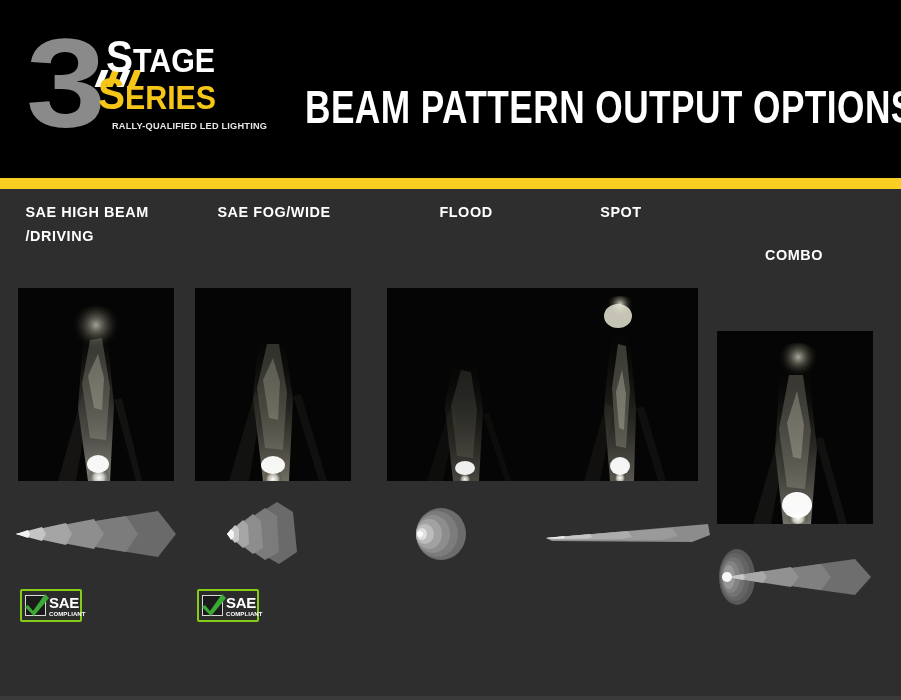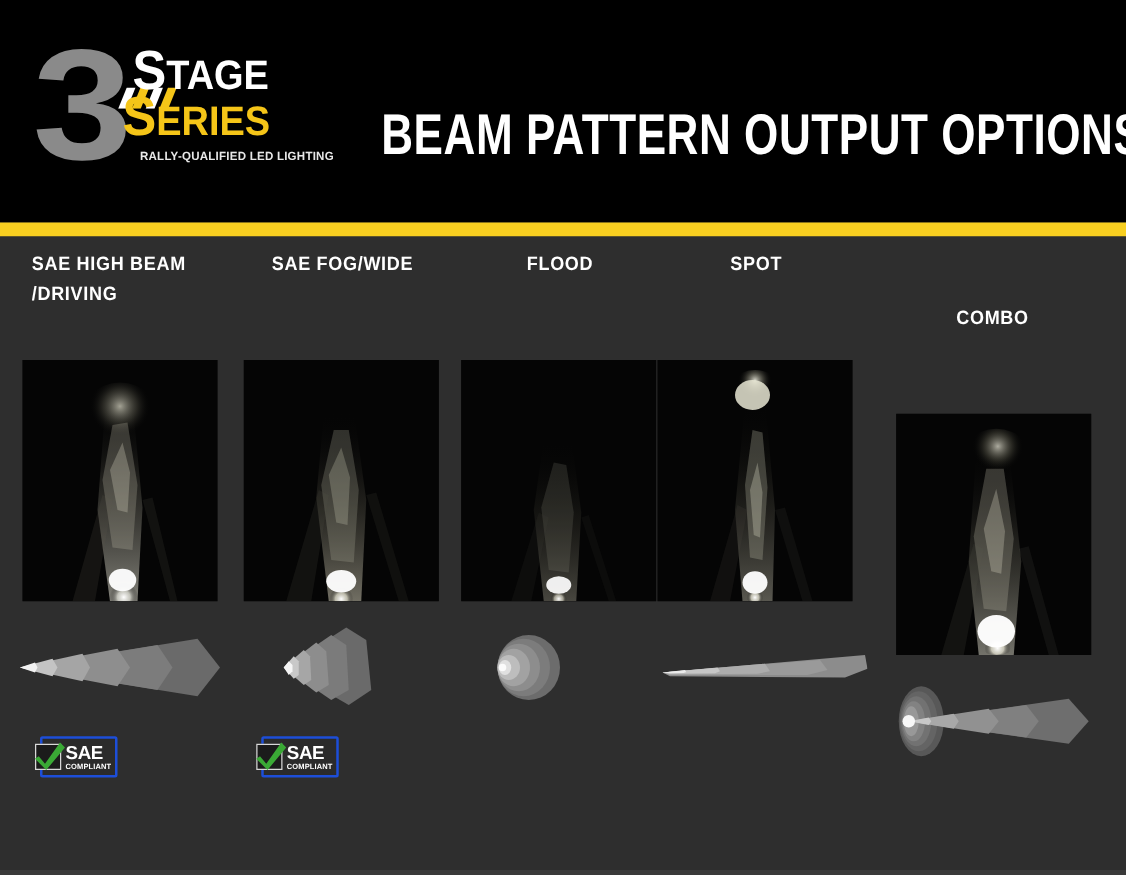--- a/index.html
+++ b/index.html
@@ -148,22 +148,22 @@
   }
 
   .col {
     position: absolute;
     top: 0;
     width: 178px;
     height: 511px;
   }
   .col.c0 { left: 8px;   }
   .col.c1 { left: 185px; }
-  .col.c2 { left: 359px; }
-  .col.c3 { left: 516px; }
+  .col.c2 { left: 377px; }
+  .col.c3 { left: 532px; }
   .col.c4 { left: 705px; margin-top: 43px; }
 
   .col-label {
     position: absolute;
     top: 11px;
     left: 0;
     width: 178px;
     text-align: center;
     color: #ffffff;
     font-family: "Liberation Sans", sans-serif;
@@ -201,30 +201,29 @@
     left: 0;
     width: 178px;
     height: 78px;
   }
   .beam svg { display: block; }
 
   
   .badge {
     position: absolute;
     top: 400px;
-    left: 24px;
+    left: 12px;
     width: 62px;
     height: 33px;
     background: #2b2b2b;
-    border: 2px solid #1d4ed8;
+    border: 2px solid #84cc16;
     border-radius: 2px;
     display: flex;
     align-items: center;
     padding: 0 3px;
-    justify-content: flex-end;
   }
   .badge .check {
     width: 21px;
     height: 21px;
     background: #1b1b1b;
     border: 1px solid #d8d8d8;
     position: relative;
     flex: none;
   }
   .badge .check svg {

